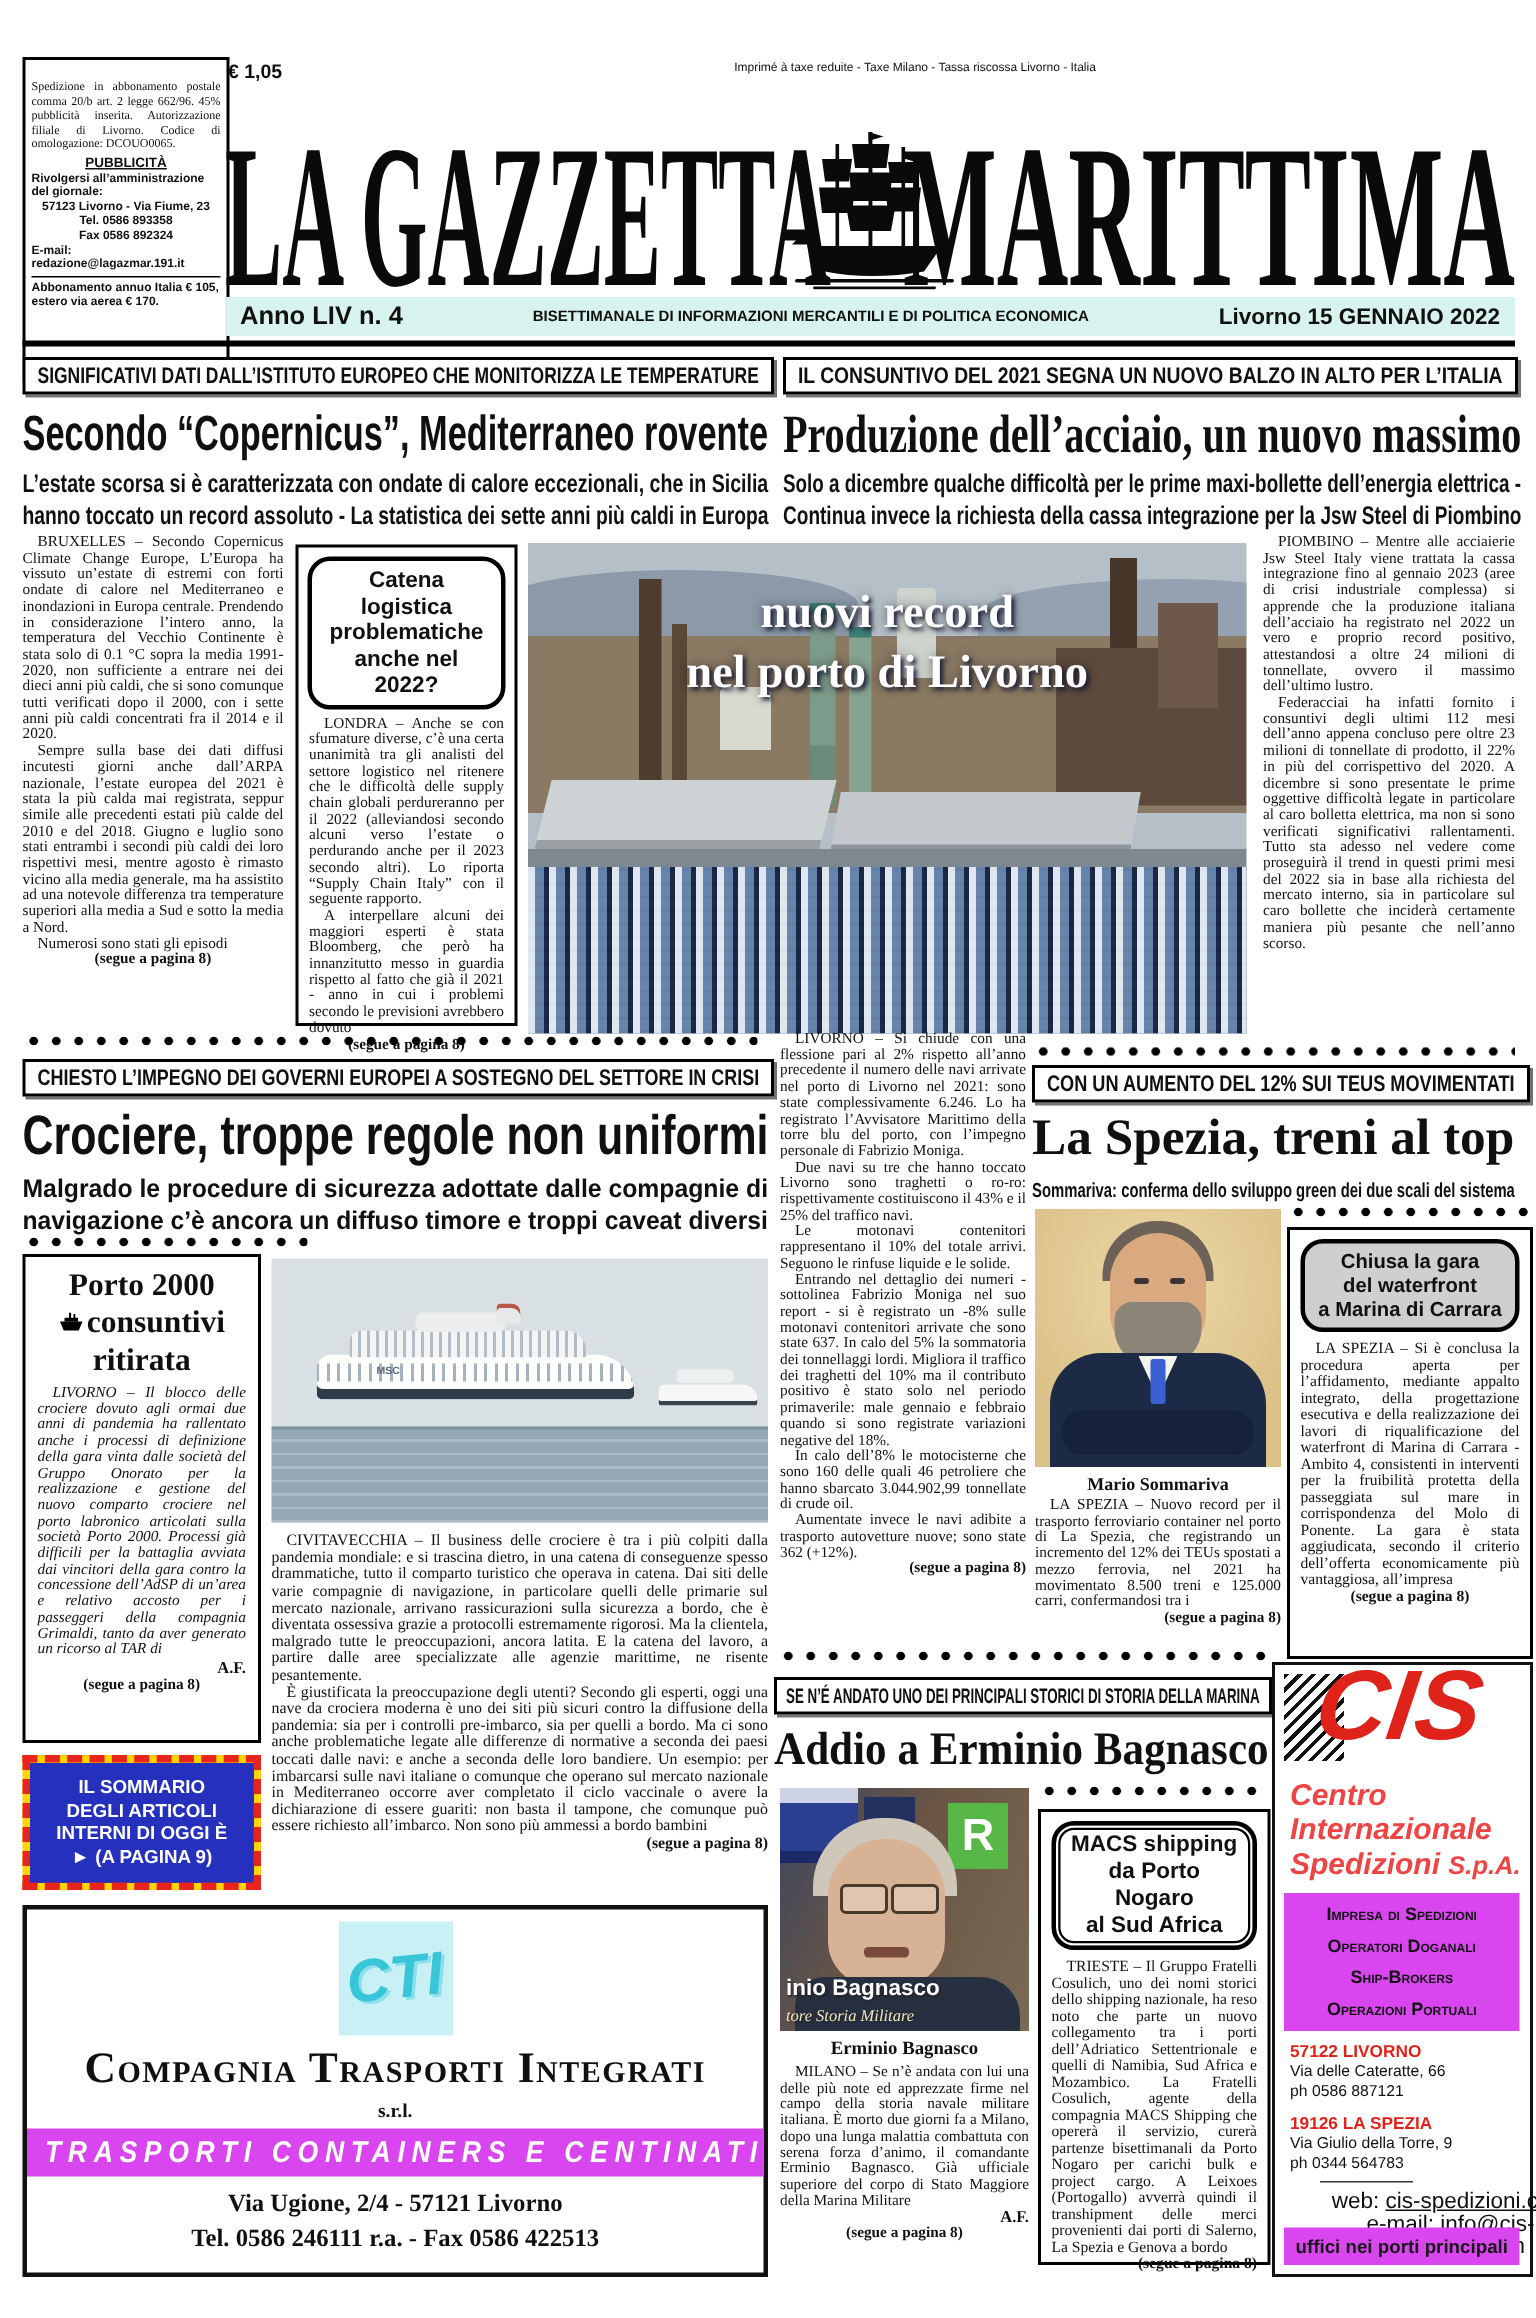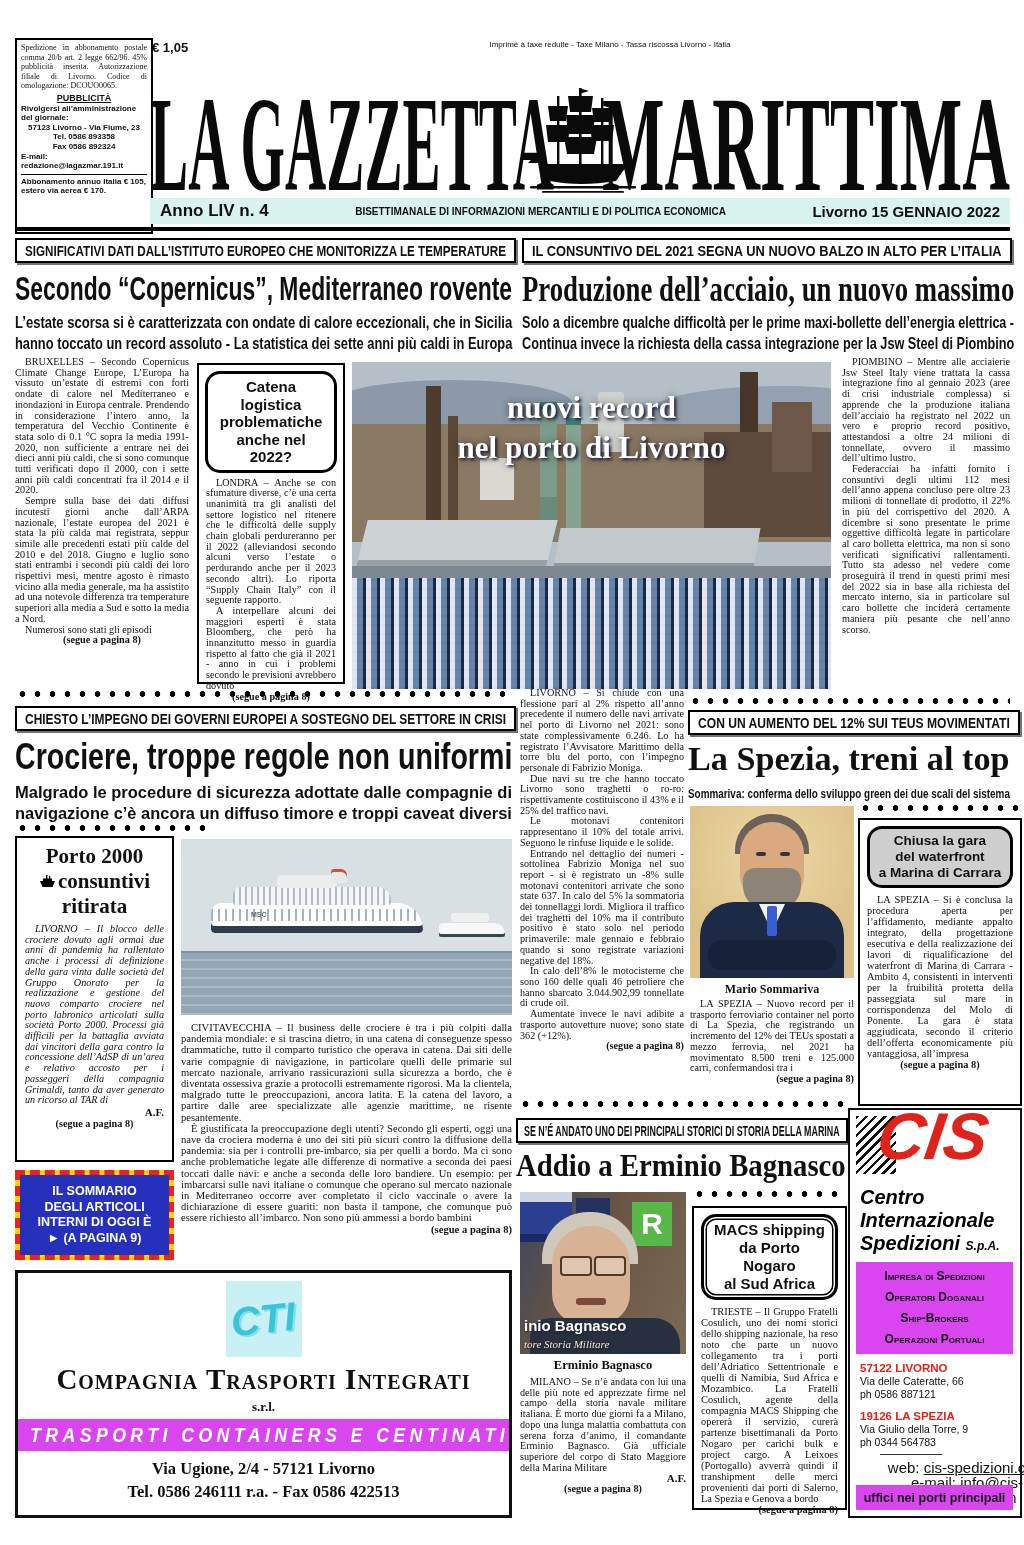--- a/index.html
+++ b/index.html
@@ -18,21 +18,21 @@
   .segue{font-weight:bold;text-align:right;text-indent:0!important;}
   .segue-c{font-weight:bold;text-align:center;text-indent:0!important;}
   .sign{font-weight:bold;text-align:right;margin:0;}
   .dots{background-image:radial-gradient(circle,#000 2.6px,rgba(0,0,0,0) 3.1px);
         background-size:15px 8px;background-repeat:repeat-x;background-position:0 50%;height:8px;}
   .rbox{border:3px solid #000;border-radius:15px;text-align:center;
         font-family:"Liberation Sans",sans-serif;font-weight:bold;padding:4px 8px;}
   .boxed{border:2.5px solid #000;background:#fff;}
   .cap{font-weight:bold;text-align:center;font-size:12px;}
   .photo{overflow:hidden;position:absolute;}
-  .infobox{border:2px solid #000;font-size:8px;line-height:9.6px;padding:3px 4px;}
+  .infobox{border:2px solid #000;font-size:8px;line-height:9.6px;padding:13px 4px;}
   .infobox .b{font-weight:bold;}
   .datebar{background:#d8f2ed;display:flex;align-items:center;justify-content:space-between;
            font-family:"Liberation Sans",sans-serif;font-weight:bold;padding:0 10px;box-sizing:border-box;}
   .redbar{background:#d946ef;}
 </style>
 </head>
 <body>
 
 <div class="page">
 
@@ -319,24 +319,24 @@
     </div>
     <div class="bt" style="font-size:10.4px;line-height:11px;">
       <p>TRIESTE – Il Gruppo Fratelli Cosulich, uno dei nomi storici dello shipping nazionale, ha reso noto che parte un nuovo collegamento tra i porti dell’Adriatico Settentrionale e quelli di Namibia, Sud Africa e Mozambico. La Fratelli Cosulich, agente della compagnia MACS Shipping che opererà il servizio, curerà partenze bisettimanali da Porto Nogaro per carichi bulk e project cargo. A Leixoes (Portogallo) avverrà quindi il transhipment delle merci provenienti dai porti di Salerno, La Spezia e Genova a bordo</p>
       <p class="segue">(segue a pagina 8)</p>
     </div>
   </div>
 
   <div class="abs" style="left:848px;top:1108px;width:174px;height:410px;border:2.5px solid #111;box-sizing:border-box;">
     <div class="abs" style="left:6px;top:6px;width:40px;height:58px;background:repeating-linear-gradient(135deg,#111 0 2.5px,rgba(0,0,0,0) 2.5px 6.5px);"></div>
     <div class="abs sans" style="left:28px;top:-12px;font-weight:bold;font-style:italic;font-size:66px;color:#e0231a;transform:skewX(-8deg);">CIS</div>
-    <div class="abs sans" style="left:10px;top:76px;font-weight:bold;font-style:italic;font-size:20px;line-height:23px;color:#000000;">
+    <div class="abs sans" style="left:10px;top:76px;font-weight:bold;font-style:italic;font-size:20px;line-height:23px;color:#ef4444;">
       <div>Centro</div>
       <div>Internazionale</div>
-      <div><span>Spedizioni</span> <span style="font-size:12px;">S.p.A.</span></div>
+      <div><span>Spedizioni</span> <span style="font-size:17px;">S.p.A.</span></div>
     </div>
     <div class="abs redbar sans" style="left:6px;top:152px;width:157px;height:92px;display:flex;flex-direction:column;justify-content:center;text-align:center;font-weight:bold;font-size:12px;line-height:21px;font-variant:small-caps;color:#111;">
       <div>Impresa di Spedizioni</div>
       <div>Operatori Doganali</div>
       <div>Ship-Brokers</div>
       <div>Operazioni Portuali</div>
     </div>
     <div class="abs sans" style="left:10px;top:252px;font-size:10.5px;line-height:13px;">
       <div style="color:#e0231a;font-weight:bold;font-size:11.5px;">57122 LIVORNO</div>
       <div>Via delle Cateratte, 66</div>

